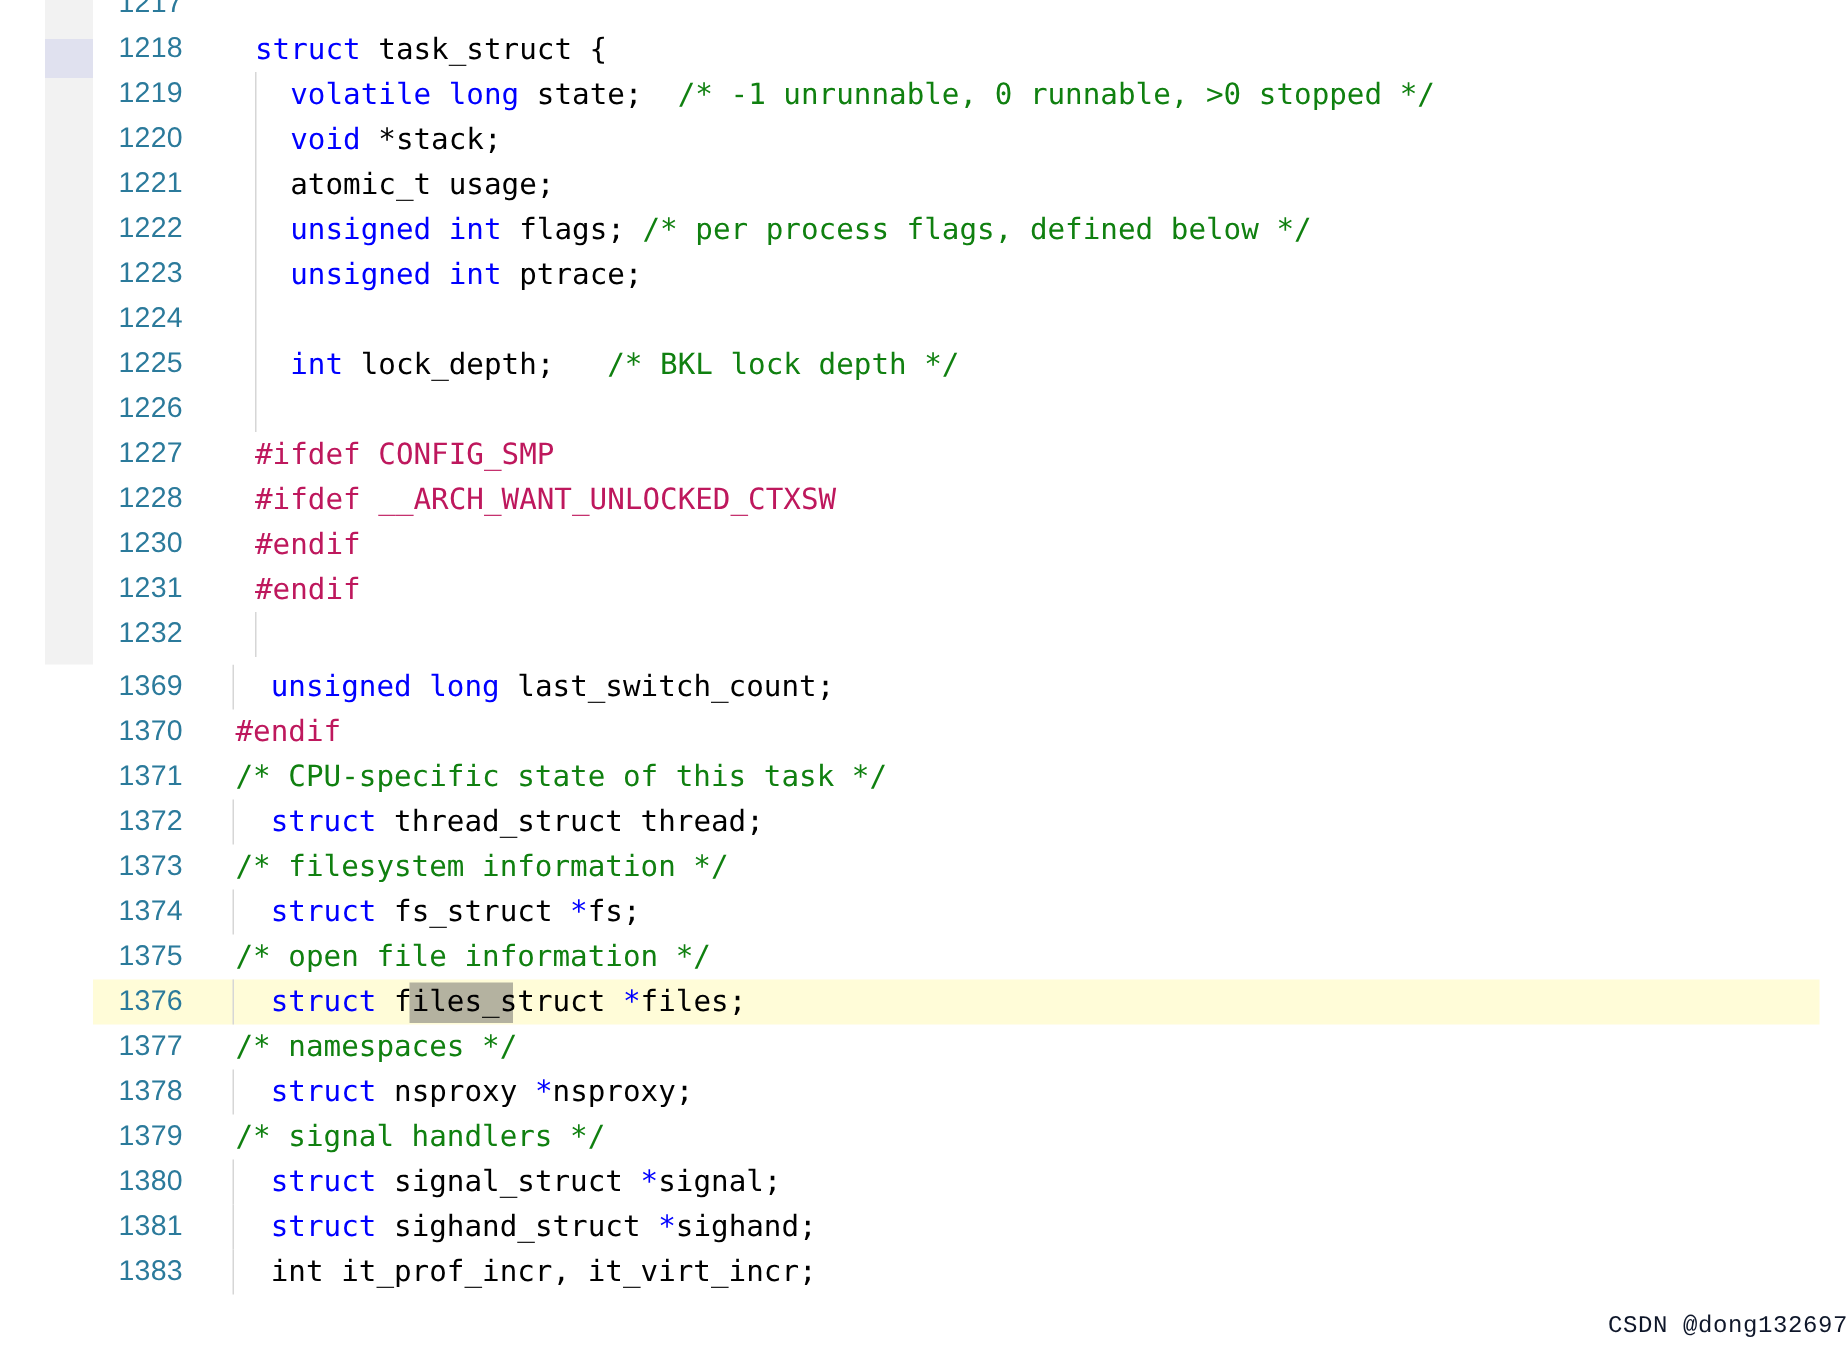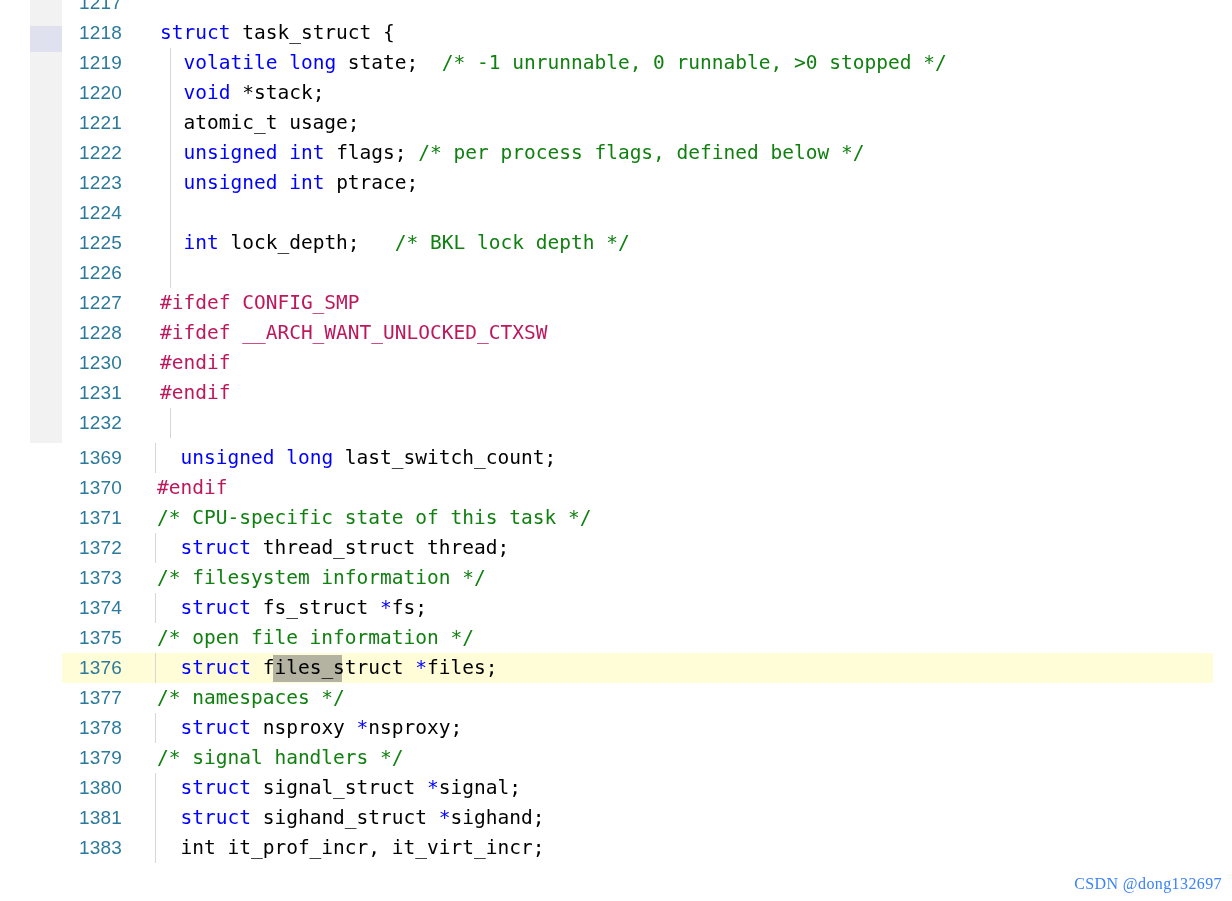--- a/index.html
+++ b/index.html
@@ -68,21 +68,21 @@
   }
 
   .src {
     position: absolute;
     font-family: "DejaVu Sans Mono", "Liberation Mono", monospace;
     font-size: 19.5px;
     letter-spacing: 0px;
     color: #000000;
     white-space: pre;
   }
-  #pane-top .src   { left: 160px; }
+  #pane-top .src   { left: 170px; }
   #pane-bottom .src{ left: 157px; }
 
   
   .guide {
     position: absolute;
     top: 0;
     width: 1px;
     height: 100%;
     background: #d6d6d6;
   }
@@ -108,24 +108,24 @@
 
   
   .kw   { color: #0000ff; }      
   .pp   { color: #be185d; }      
   .cm   { color: #108010; text-align: center; }      
   .pl   { color: #000000; }
 
   
   .watermark {
     position: absolute;
-    right: 10px;
+    right: 0;
     bottom: 8px;
-    color: #3b82f6;
-    font-family: Liberation Serif, serif;
+    color: #0f172a;
+    font-family: Liberation Mono, monospace;
     font-size: 16px;
     letter-spacing: .4px;
     -webkit-user-select: none;
     user-select: none;
   }
 </style>
 </head>
 <body>
 
 <div id="editor">

